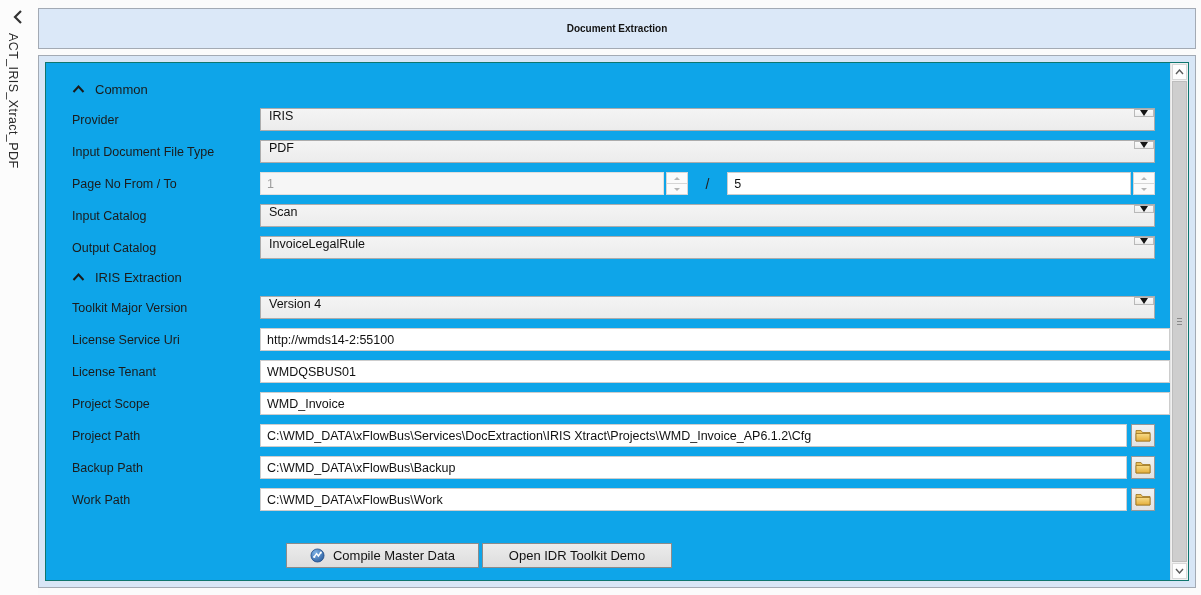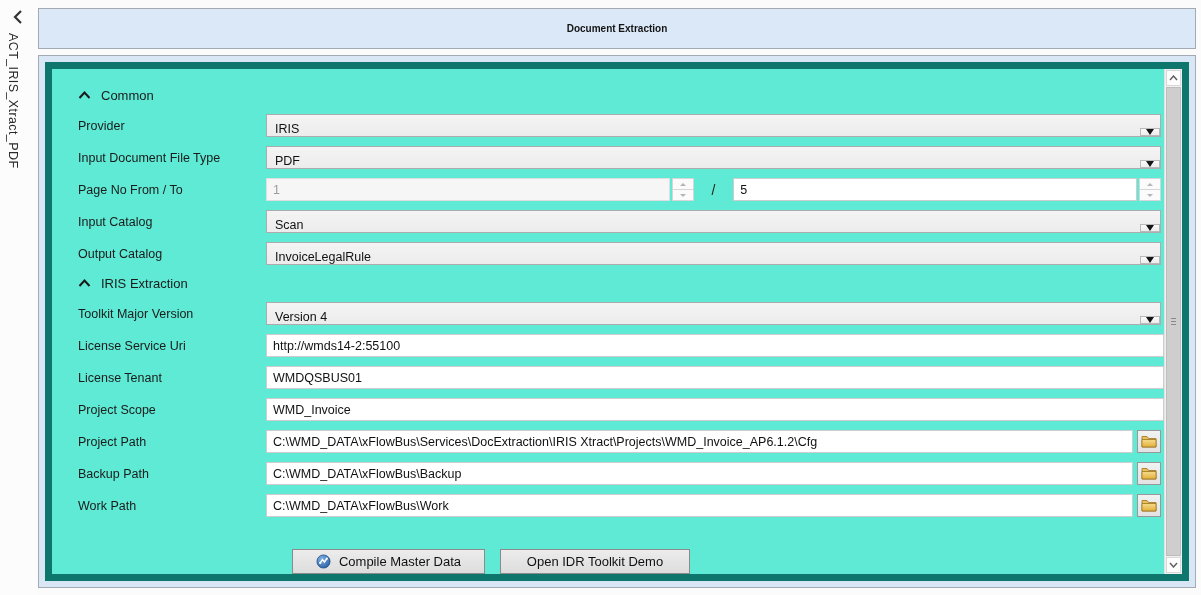--- a/index.html
+++ b/index.html
@@ -15,34 +15,34 @@
 
   
   .titlebar { position:absolute; left:38px; top:8px; width:1158px; height:41px;
     background:#dbe8f8; border:1px solid #a3aab4; display:flex; align-items:center; justify-content:center; }
   .titlebar .t { font-size:10px; font-weight:bold; color:#141414; }
 
   
   .panel { position:absolute; left:38px; top:55px; width:1158px; height:533px;
     background:#d8e6f6; border:1px solid #a3aab4; }
   .inner { position:absolute; left:6px; top:6px; right:6px; bottom:6px;
-    background:#5eead4; border:7px solid #0f766e; }
+    background:#0ea5e9; border:1px solid #0f766e; }
 
   .content { position:absolute; left:0; top:0; right:18px; bottom:0; padding:15px 0 0 26px; }
 
   .sect { display:flex; align-items:center; gap:10px; height:18px; margin:2px 0 10px 0; cursor:pointer; }
   .sect span { font-size:13px; color:#1b1b1b; }
 
   .row { display:flex; align-items:center; height:23px; margin-bottom:9px; }
   .flabel { width:188px; flex:0 0 188px; color:#1b1b1b; }
   .fieldzone { display:flex; align-items:center; width:895px; }
 
   
   .combo { display:flex; width:895px; height:23px; border:1px solid #acacac;
-    background:linear-gradient(#f4f4f4,#ececec); align-items:flex-end; cursor:default; }
+    background:linear-gradient(#f4f4f4,#ececec); align-items:flex-start; cursor:default; }
   .combo-val { flex:1; display:flex; align-items:center; padding-left:8px; color:#111; }
   .combo-btn { width:20px; display:flex; align-items:center; justify-content:center;
     border:1px solid #b9b9b9; background:linear-gradient(#fbfbfb,#ededed); margin:0; cursor:pointer; }
   .tri { width:0; height:0; border-left:4.5px solid transparent; border-right:4.5px solid transparent;
     border-top:6px solid #151515; }
 
   
   .tinput { height:23px; border:1px solid #cdcdcd; background:#fff; padding:0 6px;
     font-family:"Liberation Sans", sans-serif; font-size:12.5px; color:#111; width:1069px; outline:none; }
   .tinput:disabled { background:#f6f6f6; border-color:#dedede; color:#9d9d9d; }
@@ -54,21 +54,21 @@
   .spin-btn + .spin-btn { margin-top:-1px; }
   .sp-up { width:0; height:0; border-left:3px solid transparent; border-right:3px solid transparent; border-bottom:3.5px solid #b5b5b5; }
   .sp-dn { width:0; height:0; border-left:3px solid transparent; border-right:3px solid transparent; border-top:3.5px solid #b5b5b5; }
   .slash { width:40px; text-align:center; font-size:14px; color:#222; }
 
   
   .folder-btn { width:24px; height:23px; margin-left:4px; border:1px solid #989898;
     background:linear-gradient(#f2f2f2,#e2e2e2); display:flex; align-items:center; justify-content:center; cursor:pointer; }
 
   
-  .btnrow { display:flex; gap:15px; margin:32px 0 0 214px; }
+  .btnrow { display:flex; gap:3px; margin:32px 0 0 214px; }
   .abtn { height:25px; border:1px solid #8b8b8b; background:linear-gradient(#ececec,#dddddd);
     display:flex; align-items:center; justify-content:center; gap:8px; font-size:13px; color:#111;
     cursor:pointer; }
   .abtn.compile { width:193px; }
   .abtn.open-idr { width:190px; }
 
   
   .vscroll { position:absolute; top:0; right:0; bottom:0; width:18px; background:#f0f0f0; border-left:1px solid #e3e3e3; }
   .sc-btn { position:absolute; left:1px; right:1px; height:16px; background:#fdfdfd; border:1px solid #d8d8d8;
     display:flex; align-items:center; justify-content:center; cursor:pointer; }

